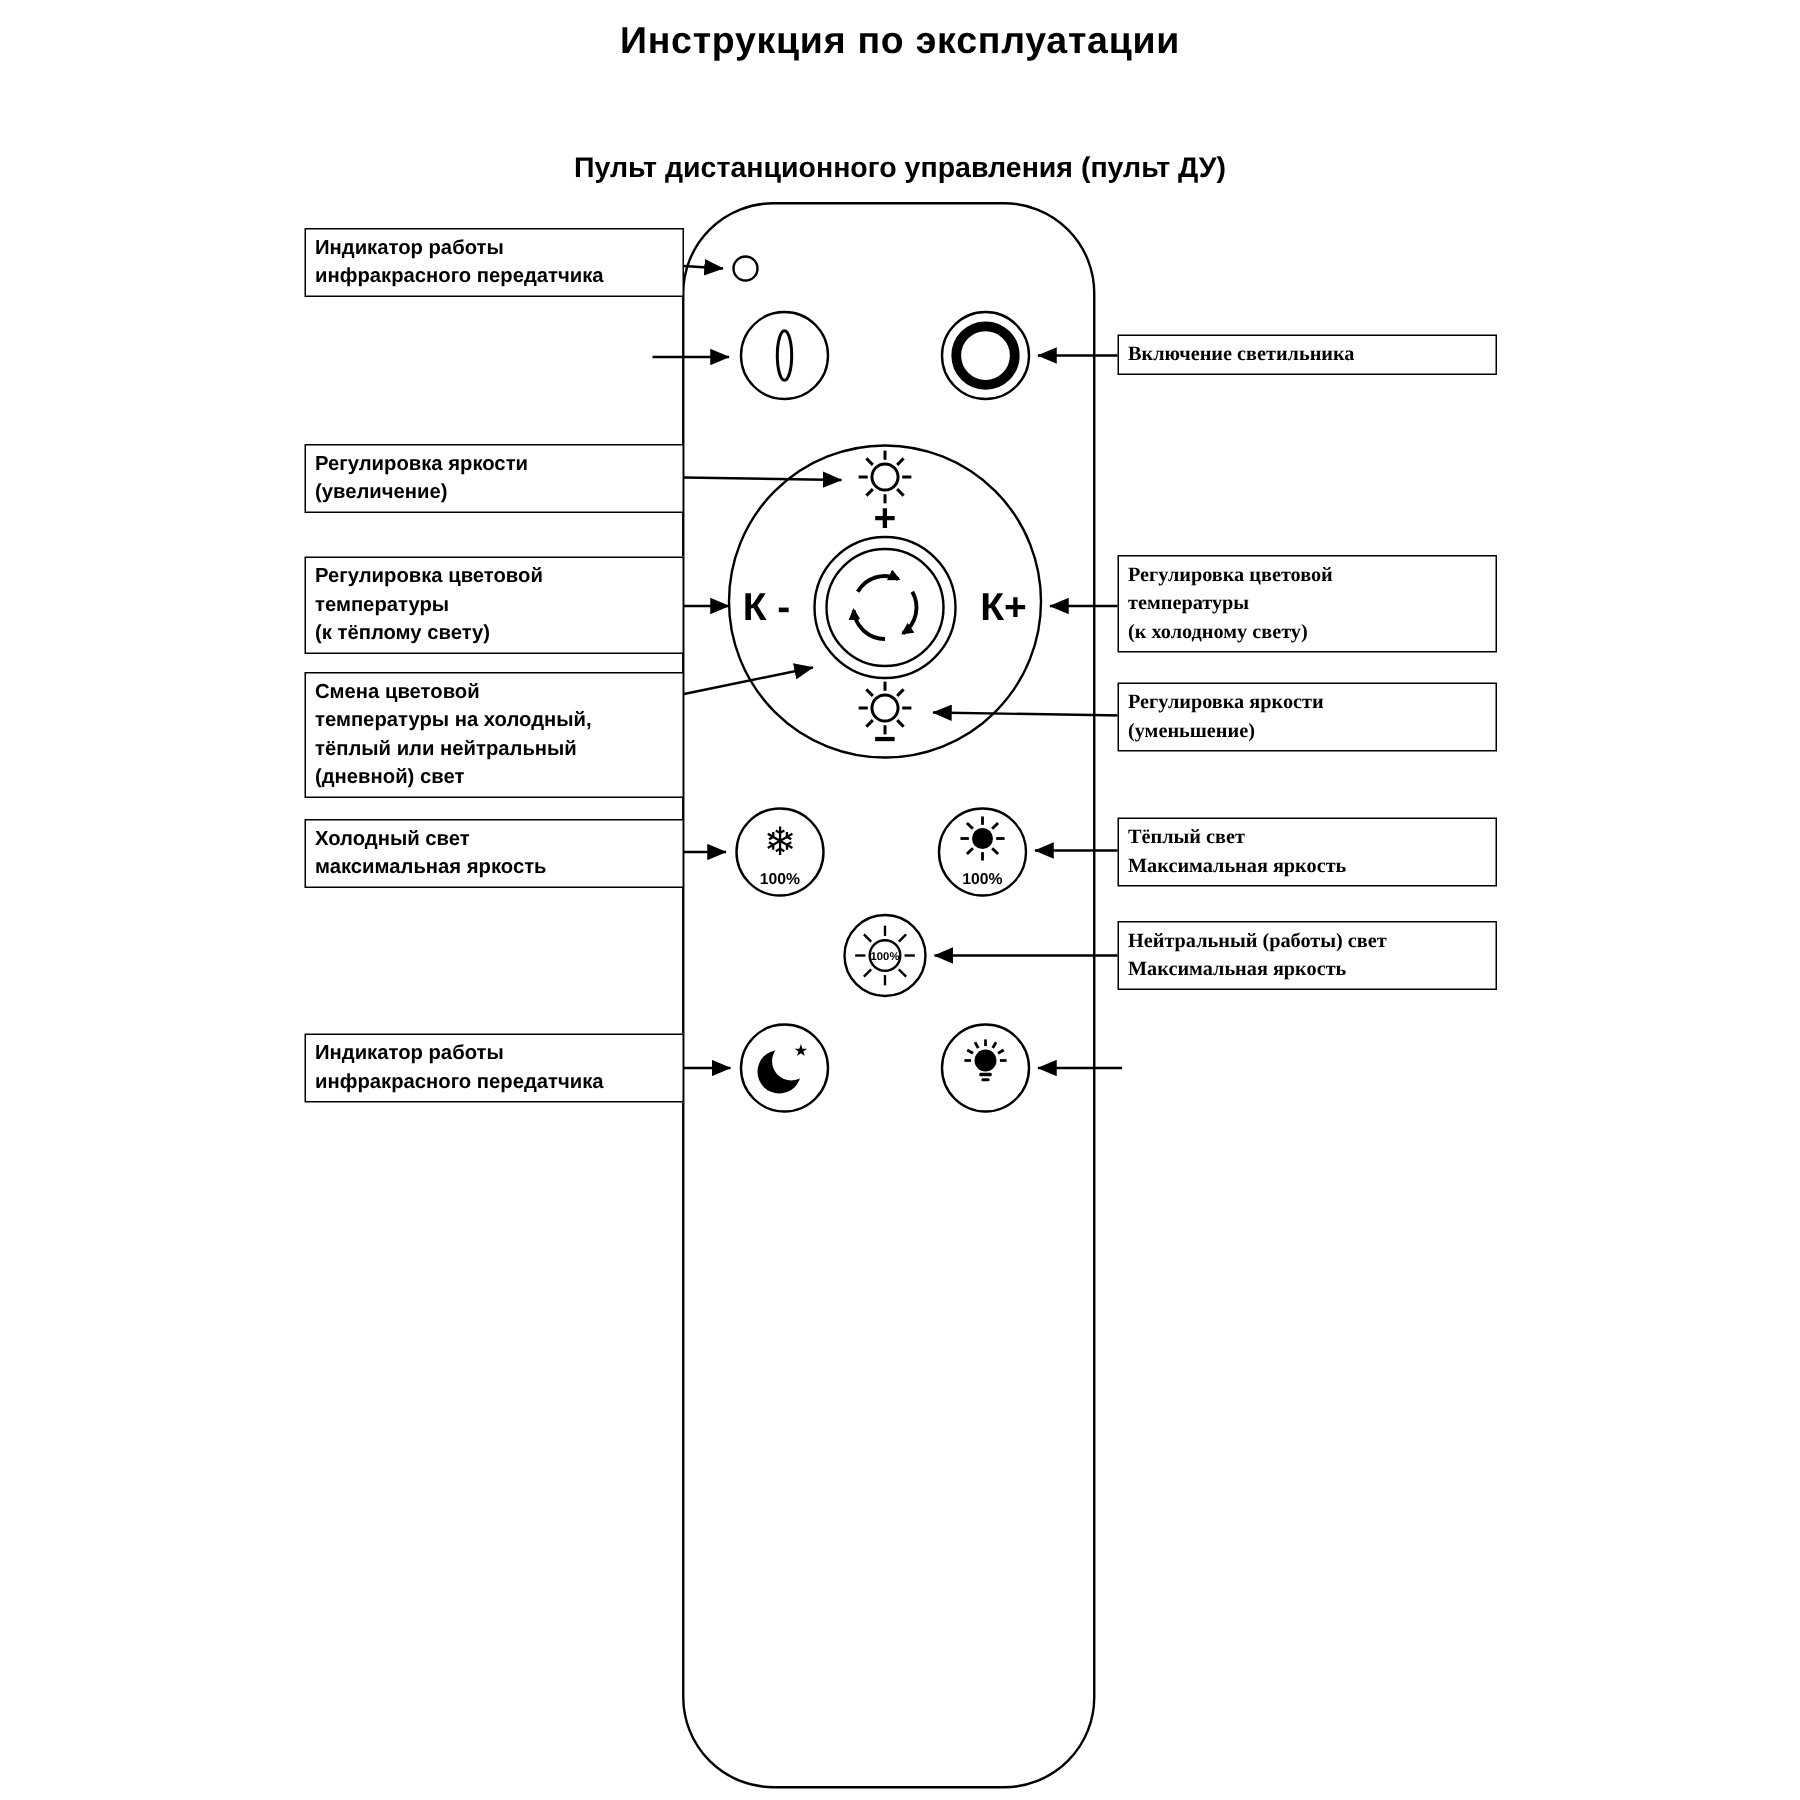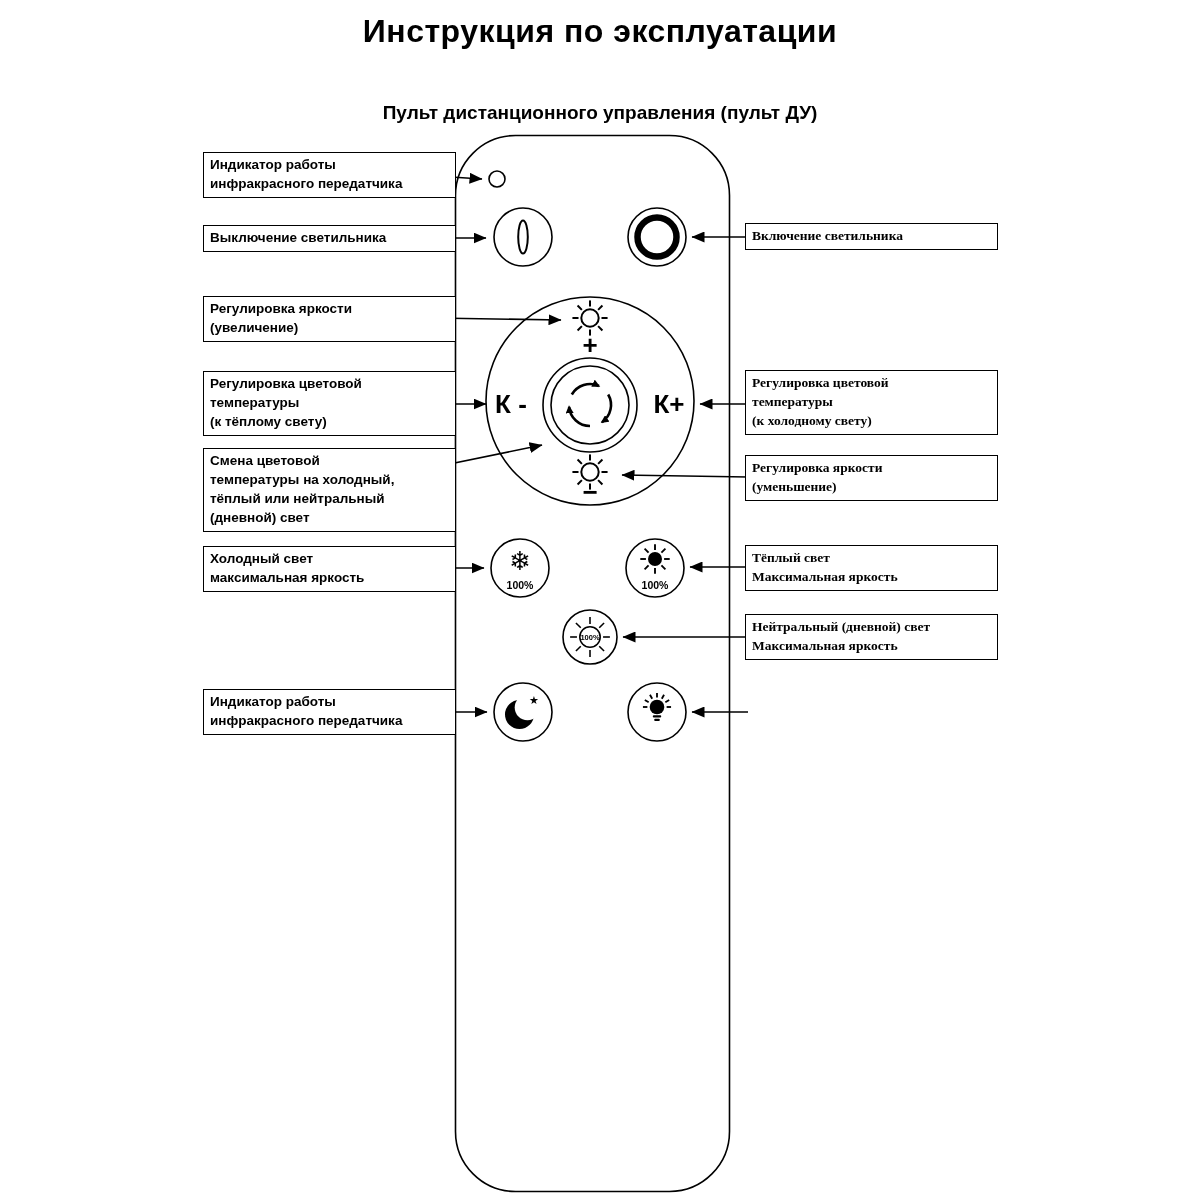--- a/index.html
+++ b/index.html
@@ -2,21 +2,21 @@
 <html><head>
 <meta charset="utf-8">
 <style>
   html,body { margin:0; padding:0; background:#ffffff; }
   .page {
     position:relative; width:1200px; height:1200px; background:#ffffff;
     font-family:"Liberation Sans", sans-serif; color:#000; overflow:hidden;
   }
   .title {
     position:absolute; top:13px; left:0; width:100%; text-align:center;
-    font-size:32px; font-weight:bold; letter-spacing:0.5px;
+    font-size:25px; font-weight:bold; letter-spacing:0.5px;
   }
   .subtitle {
     position:absolute; top:74px; left:0; width:100%; text-align:center;
     font-size:19px; font-weight:bold;margin-top:28px;
   }
   .diagram { position:absolute; left:0; top:0; }
   .diagram text { font-family:"Liberation Sans", sans-serif; fill:#000; }
   .label {
     position:absolute; box-sizing:border-box; width:253px;
     border:1.5px solid #000; background:#fff;
@@ -172,21 +172,20 @@
       <line x1="748" y1="404" x2="700" y2="404" marker-end="url(#ah)"></line>
       <line x1="748" y1="477" x2="622" y2="475" marker-end="url(#ah)"></line>
       <line x1="748" y1="567" x2="690" y2="567" marker-end="url(#ah)"></line>
       <line x1="748" y1="637" x2="623" y2="637" marker-end="url(#ah)"></line>
       <line x1="748" y1="712" x2="692" y2="712" marker-end="url(#ah)"></line>
     </g>
   </svg>
 
   <div class="label left" style="top:152px">Индикатор работы
 инфракрасного передатчика</div>
-  <div class="label left" style="top:225px">Выключение светильника</div>
   <div class="label left" style="top:296px">Регулировка яркости
 (увеличение)</div>
   <div class="label left" style="top:371px">Регулировка цветовой
 температуры
 (к тёплому свету)</div>
   <div class="label left" style="top:448px">Смена цветовой
 температуры на холодный,
 тёплый или нейтральный
 (дневной) свет</div>
   <div class="label left" style="top:546px">Холодный свет
@@ -195,16 +194,16 @@
 инфракрасного передатчика</div>
 
   <div class="label right" style="top:223px">Включение светильника</div>
   <div class="label right" style="top:370px">Регулировка цветовой
 температуры
 (к холодному свету)</div>
   <div class="label right" style="top:455px">Регулировка яркости
 (уменьшение)</div>
   <div class="label right" style="top:545px">Тёплый свет
 Максимальная яркость</div>
-  <div class="label right" style="top:614px">Нейтральный (дневной) свет
+  <div class="label right" style="top:614px">Нейтральный (работы) свет
 Максимальная яркость</div>
 
 </div>
 
 </body></html>

